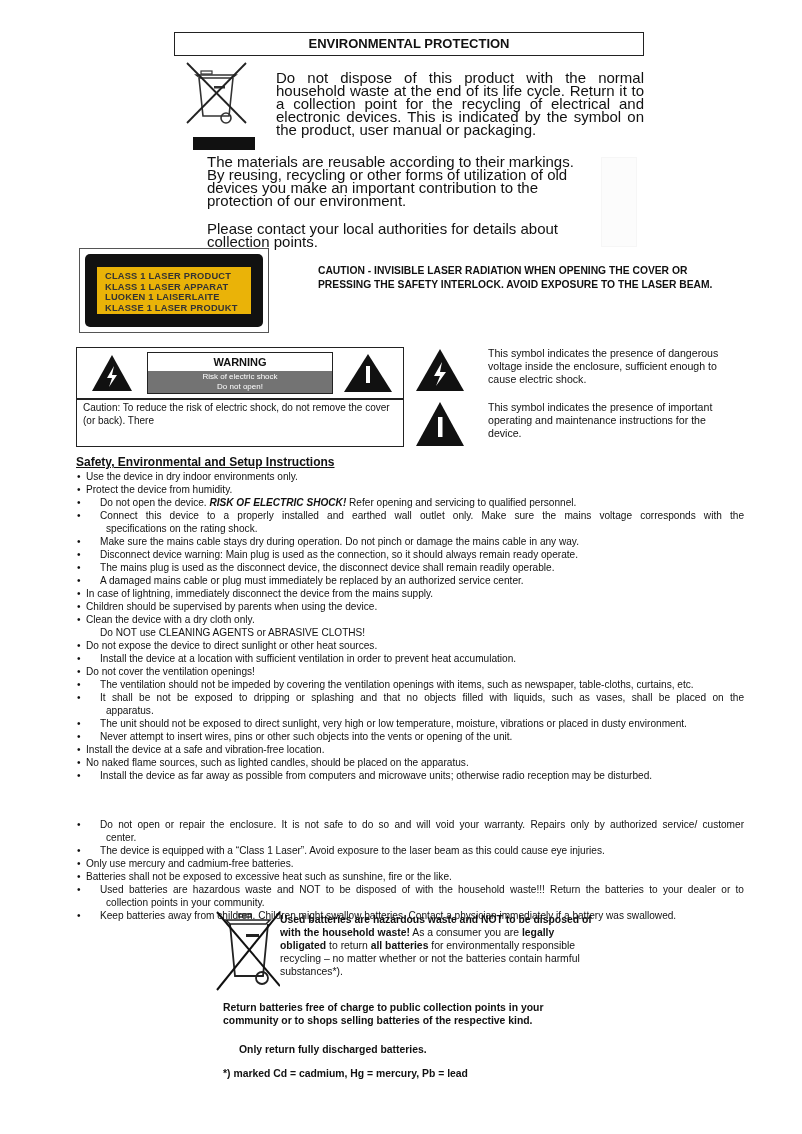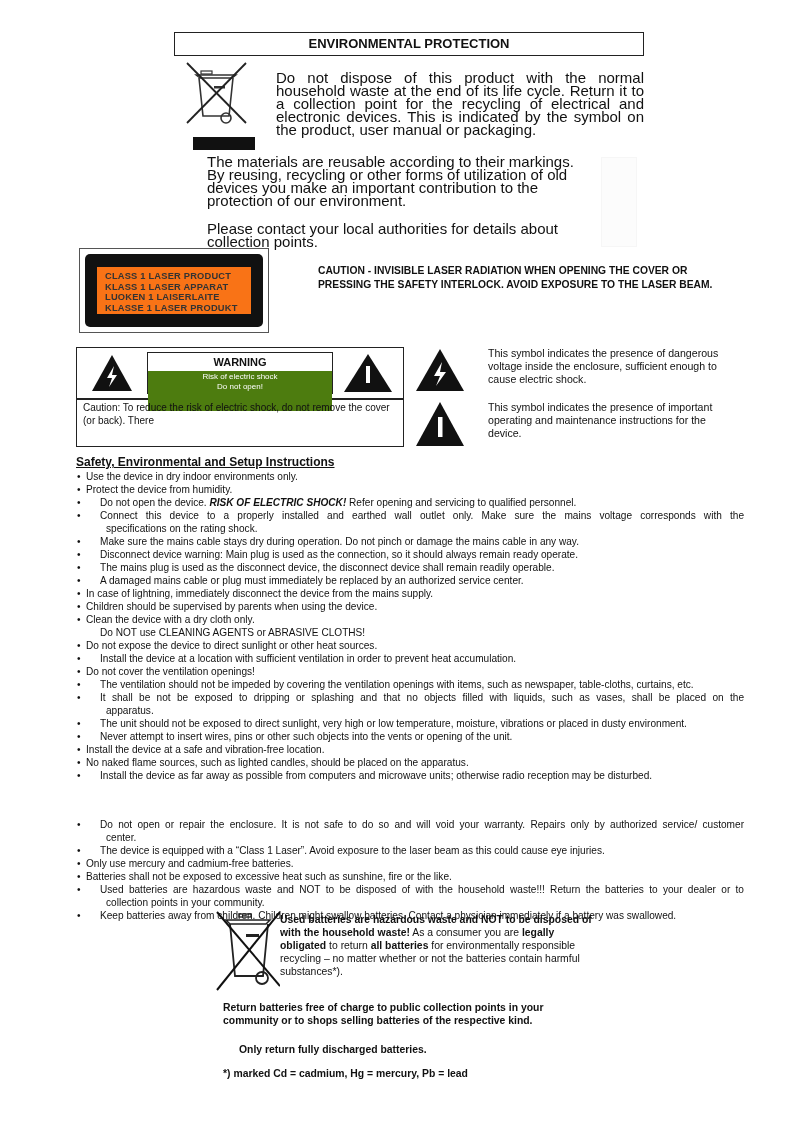--- a/index.html
+++ b/index.html
@@ -5,28 +5,28 @@
   html, body { margin:0; padding:0; background:#ffffff; }
   body { width:802px; height:1134px; position:relative; overflow:hidden;
          font-family:"Liberation Sans", sans-serif; color:#111; }
   .abs { position:absolute; }
   .title-box { left:174px; top:32px; width:470px; height:24px; border:1px solid #222;
                box-sizing:border-box; text-align:center; font-weight:bold; font-size:13px; line-height:22px; }
   .p { font-size:15px; line-height:13px; }
   .justify { text-align:justify; }
   .laser-outer { left:79px; top:248px; width:190px; height:85px; border:1px solid #555; box-sizing:border-box; padding:5px; }
   .laser-inner { width:100%; height:100%; background:#111; border-radius:5px; box-sizing:border-box; padding:13px 12px; }
-  .laser-text { background:#f97316; height:100%; box-sizing:border-box; padding:4px 8px; font-weight:bold;
+  .laser-text { background:#eab308; height:100%; box-sizing:border-box; padding:4px 8px; font-weight:bold;
                 font-size:9.3px; line-height:10.6px; color:#333; letter-spacing:0.2px; }
   .caution { font-weight:bold; font-size:10.3px; line-height:14px; }
   .warn-box { left:76px; top:347px; width:328px; height:100px; border:1px solid #222; box-sizing:border-box; }
   .warn-top { position:absolute; left:0; top:0; width:100%; height:50px; border-bottom:2px solid #222; }
   .warn-label { position:absolute; left:70px; top:4px; width:186px; height:42px; border:1px solid #222; box-sizing:border-box; }
   .warn-head { height:18px; text-align:center; font-weight:bold; font-size:11px; line-height:18px; }
-  .warn-sub { background:#4d7c0f; color:#fff; text-align:center; font-size:8px; line-height:9.5px; height:40px; padding-top:1px; box-sizing:border-box; }
+  .warn-sub { background:#737373; color:#fff; text-align:center; font-size:8px; line-height:9.5px; height:22px; padding-top:1px; box-sizing:border-box; }
   .warn-caution { position:absolute; left:6px; top:53px; right:6px; font-size:10px; line-height:13px; }
   .sym-text { font-size:10.6px; line-height:13px; }
   .section-title { left:76px; top:455px; font-weight:bold; font-size:12px; text-decoration:underline; }
   .list { left:76px; top:470px; width:668px; font-size:10.1px; line-height:13px; }
   .li { position:relative; padding-left:10px; }
   .li.ind { padding-left:24px; }
   .li::before { content:"•"; position:absolute; left:1px; top:0; }
   .li .just { text-align:justify; }
   .li .wrap2 { padding-left:6px; }
   .li .sub { padding-left:14px; }

